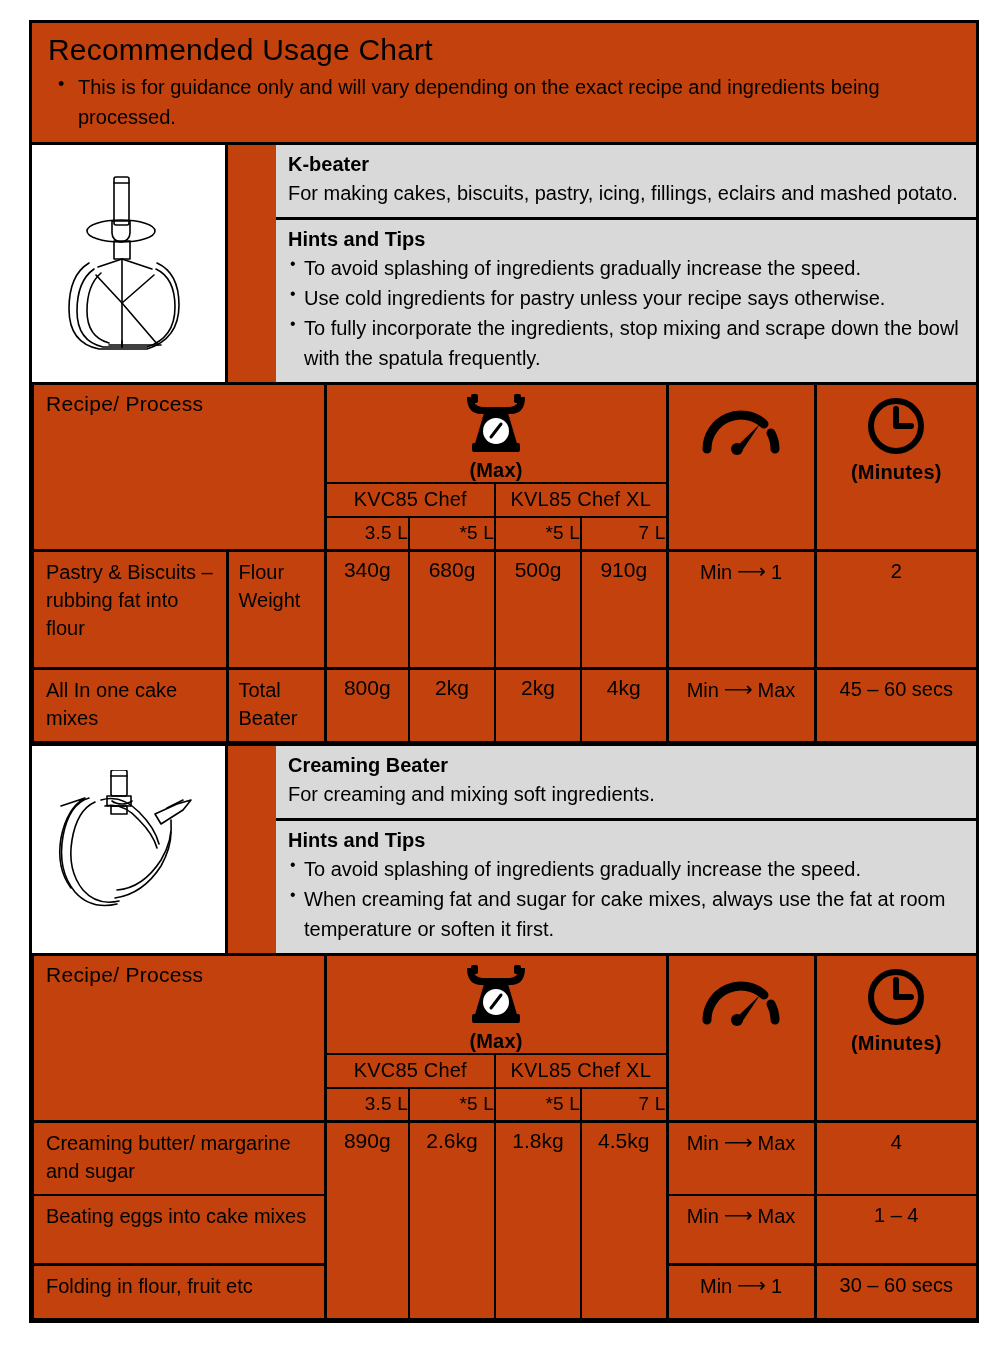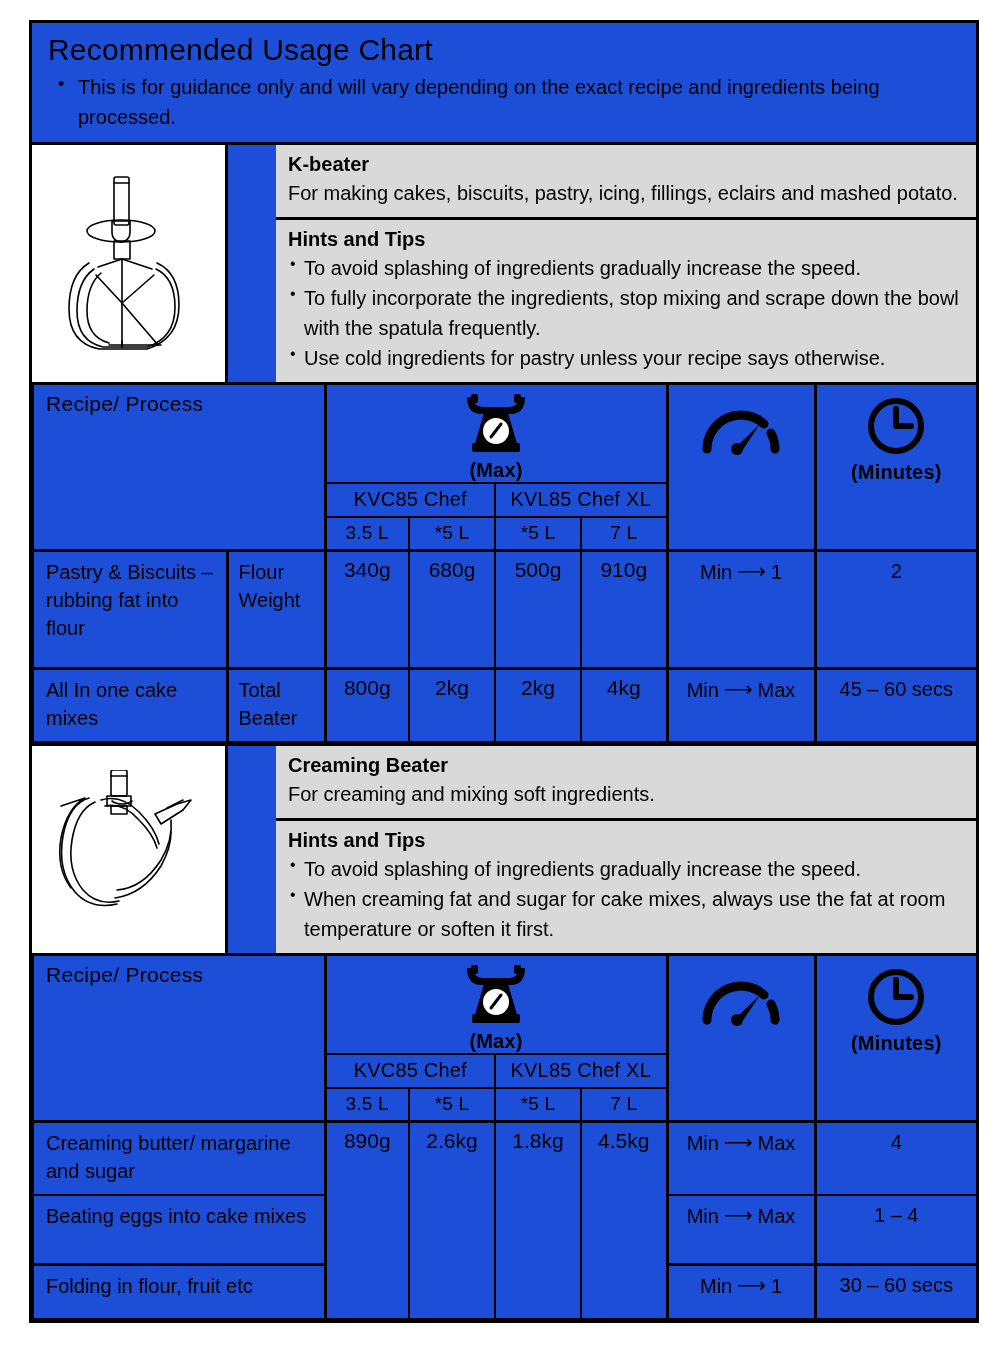--- a/index.html
+++ b/index.html
@@ -9,21 +9,21 @@
     color:#000;
     -webkit-font-smoothing:antialiased;
   }
   .page{position:relative;width:1008px;height:1371px;background:#fff;overflow:hidden;}
 
   
   .chart{
     position:absolute;left:29px;top:20px;width:950px;
     border:3px solid #000;
     box-sizing:border-box;
-    background:#1d4ed8;
+    background:#c2410c;
   }
 
   
   .intro{padding:10px 14px 10px 16px;}
   .intro h1{
     margin:0 0 4px 0;
     font-weight:400;
     font-size:30px;
     letter-spacing:.2px;
     line-height:1.15;
@@ -80,21 +80,21 @@
   }
   .hdr-icon{text-align:center;vertical-align:top;padding-top:8px !important;}
   .hdr-icon .cap{
     font-size:20px;font-weight:700;margin-top:4px;letter-spacing:.2px;
   }
   .hdr-model{
     text-align:center;font-size:20px;font-weight:700;
     padding:4px 0 5px 0 !important;letter-spacing:.2px;
   }
   .hdr-size{
-    text-align:center;font-size:19px;font-weight:700;
+    text-align:right;font-size:19px;font-weight:700;
     padding:4px 0 5px 0 !important;letter-spacing:.2px;
   }
   .sep-strong{border-right-width:3px !important;}
   .sep-strong-l{border-left-width:3px !important;}
   .row-strong td{border-top-width:3px !important;}
 
   td.recipe{
     font-size:20px;font-weight:300;line-height:1.42;
     padding:6px 8px 8px 12px !important;text-align:left;
   }
@@ -156,22 +156,22 @@
       </div>
       <div class="toolinfo">
         <div class="seg">
           <h2>K-beater</h2>
           <p>For making cakes, biscuits, pastry, icing, fillings, eclairs and mashed potato.</p>
         </div>
         <div class="seg second">
           <h2>Hints and Tips</h2>
           <ul>
             <li>To avoid splashing of ingredients gradually increase the speed.</li>
+            <li>Use cold ingredients for pastry unless your recipe says otherwise.</li>
             <li>To fully incorporate the ingredients, stop mixing and scrape down the bowl with the spatula frequently.</li>
-            <li>Use cold ingredients for pastry unless your recipe says otherwise.</li>
           </ul>
         </div>
       </div>
     </div>
 
     <table class="usage">
       <colgroup>
         <col style="width:194px">
           <col style="width:98px">
         <col style="width:84px">

